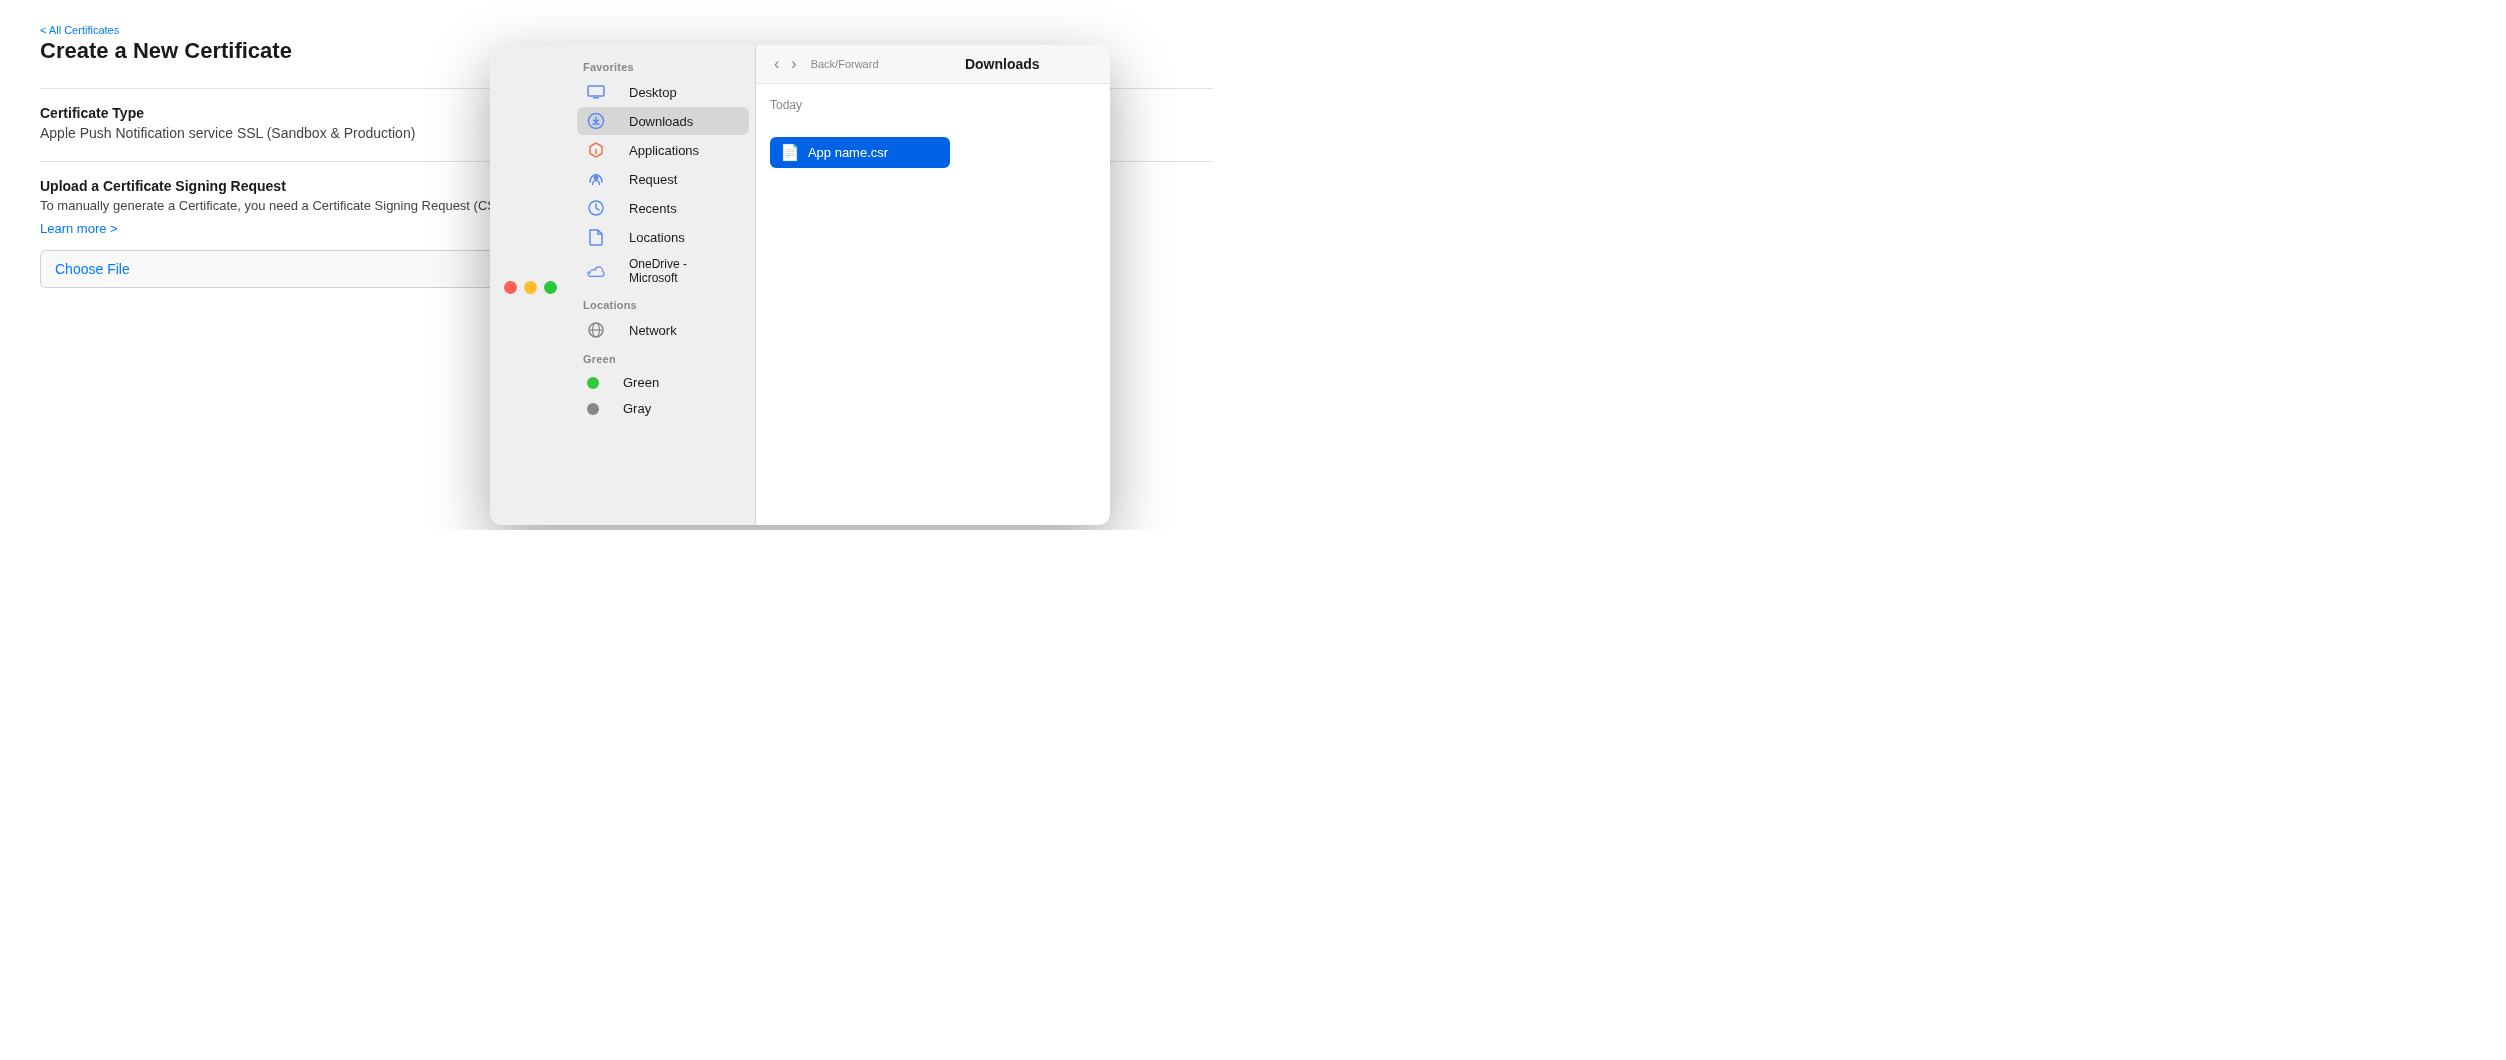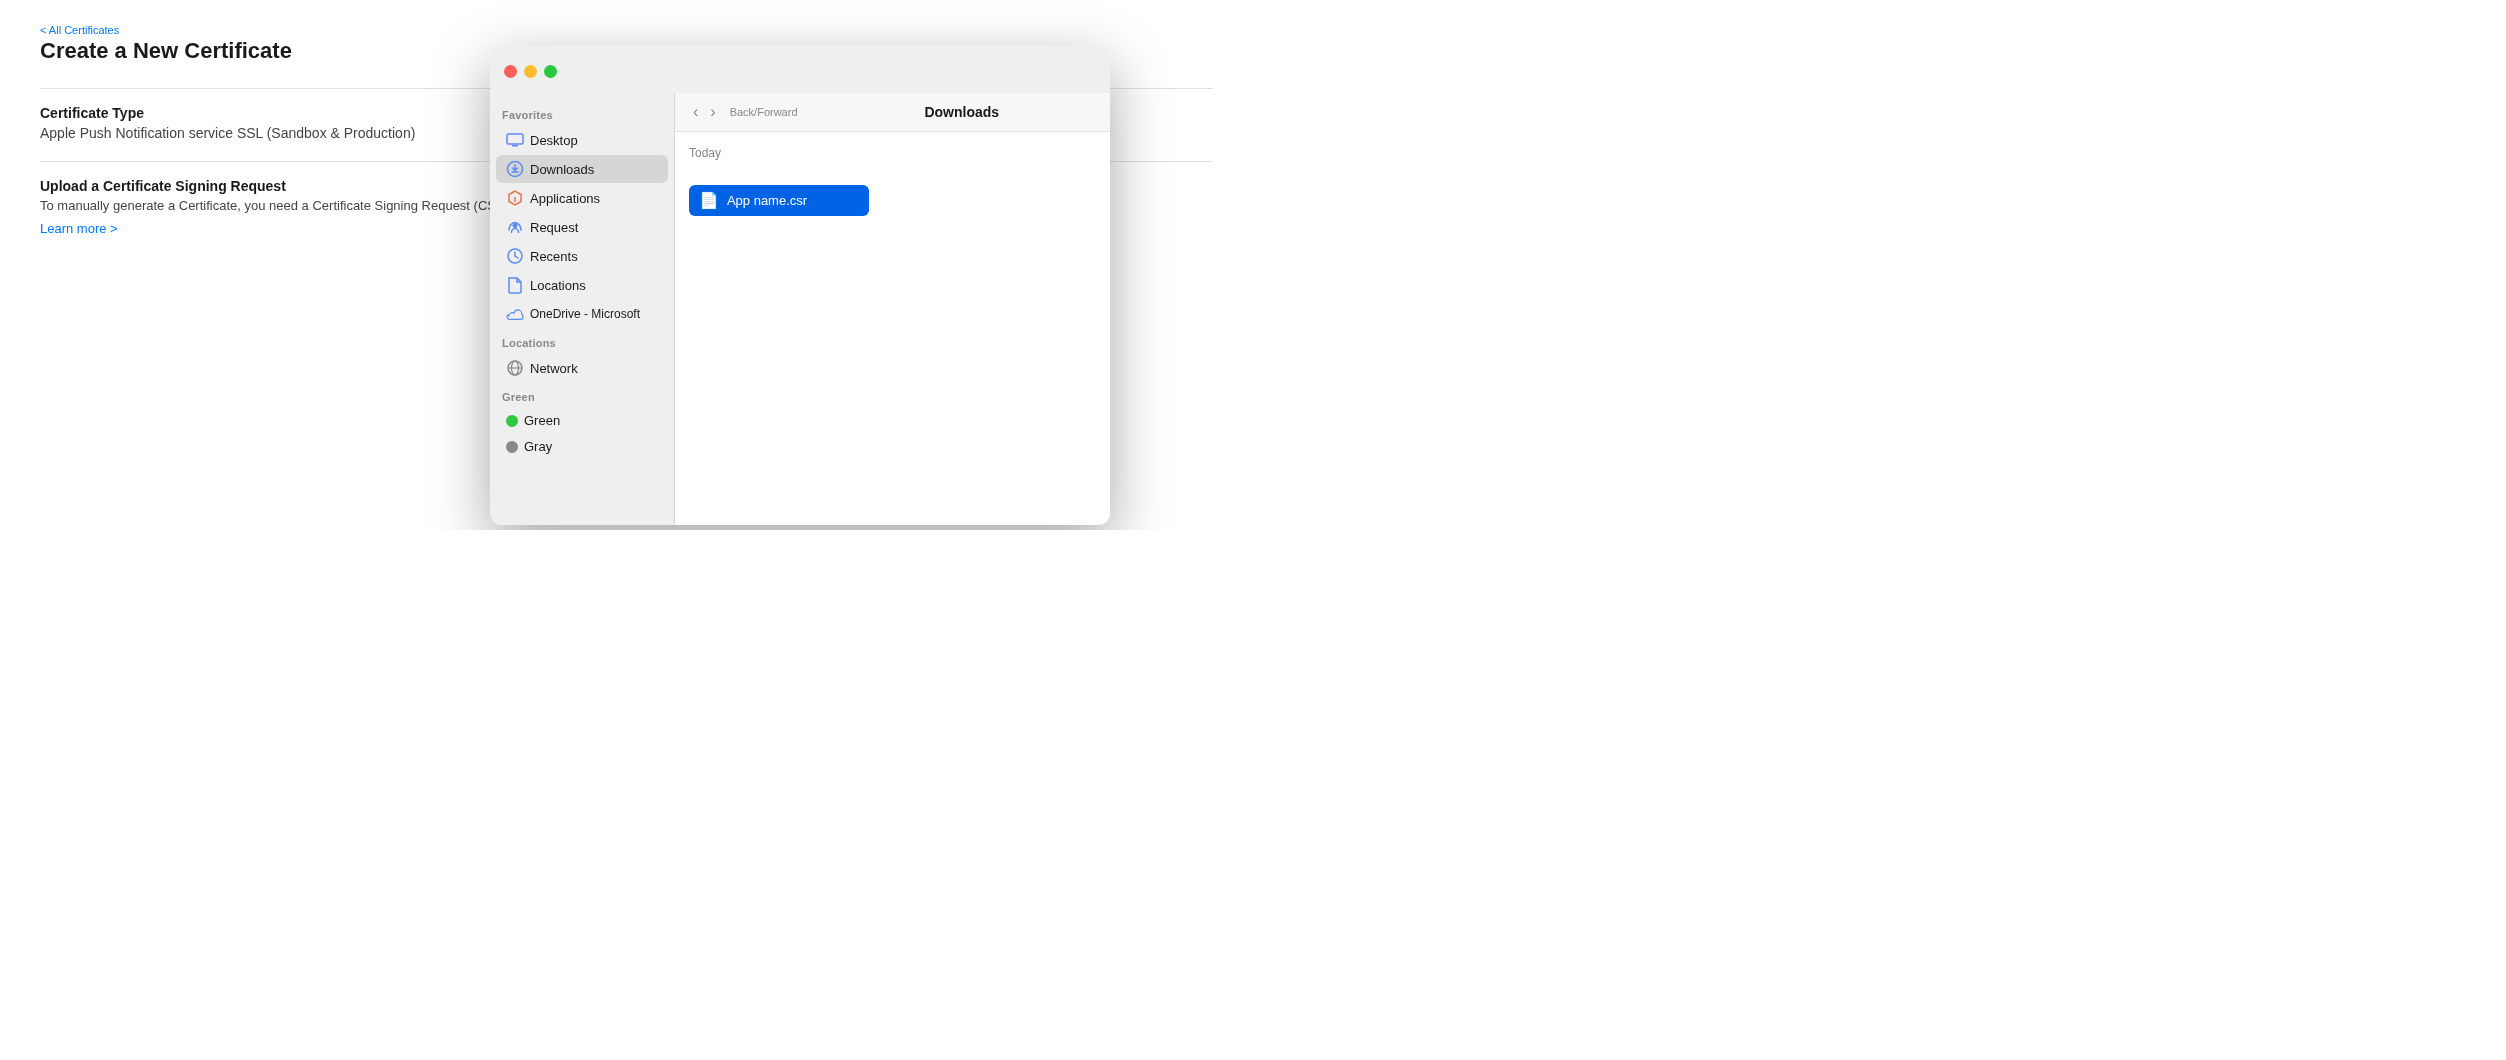--- a/index.html
+++ b/index.html
@@ -99,21 +99,20 @@
     .finder-window {
       position: absolute;
       top: 45px;
       left: 490px;
       width: 620px;
       height: 480px;
       background: #f0eff0;
       border-radius: 12px;
       box-shadow: 0 20px 60px rgba(0,0,0,0.35);
       display: flex;
-      flex-direction: column;
       overflow: hidden;
     }
 
     .finder-toolbar {
       display: flex;
       align-items: center;
       padding: 12px 14px 8px;
       background: #f0eff0;
       gap: 8px;
       min-height: 48px;
@@ -161,21 +160,21 @@
 
     .sidebar-item {
       display: flex;
       align-items: center;
       padding: 5px 10px;
       font-size: 13px;
       color: #1a1a1a;
       cursor: pointer;
       border-radius: 6px;
       margin: 1px 6px;
-      gap: 6px;
+      gap: 24px;
     }
 
     .sidebar-item.active {
       background: rgba(0,0,0,0.10);
     }
 
     .sidebar-icon {
       width: 18px;
       height: 18px;
       display: flex;
@@ -282,20 +281,21 @@
   </div>
 
   <hr class="divider">
 
   <div>
     <div class="upload-section-label">Upload a Certificate Signing Request</div>
     <div class="upload-description">To manually generate a Certificate, you need a Certificate Signing Request (CSR) file from your Mac.</div>
     <a class="learn-more">Learn more &gt;</a>
   </div>
 
+  <button class="choose-file-btn">Choose File</button>
 </div>
 
 <div class="finder-window">
   <div class="finder-toolbar">
     <div class="traffic-lights">
       <div class="traffic-light close"></div>
       <div class="traffic-light minimize"></div>
       <div class="traffic-light maximize"></div>
     </div>
   </div>

